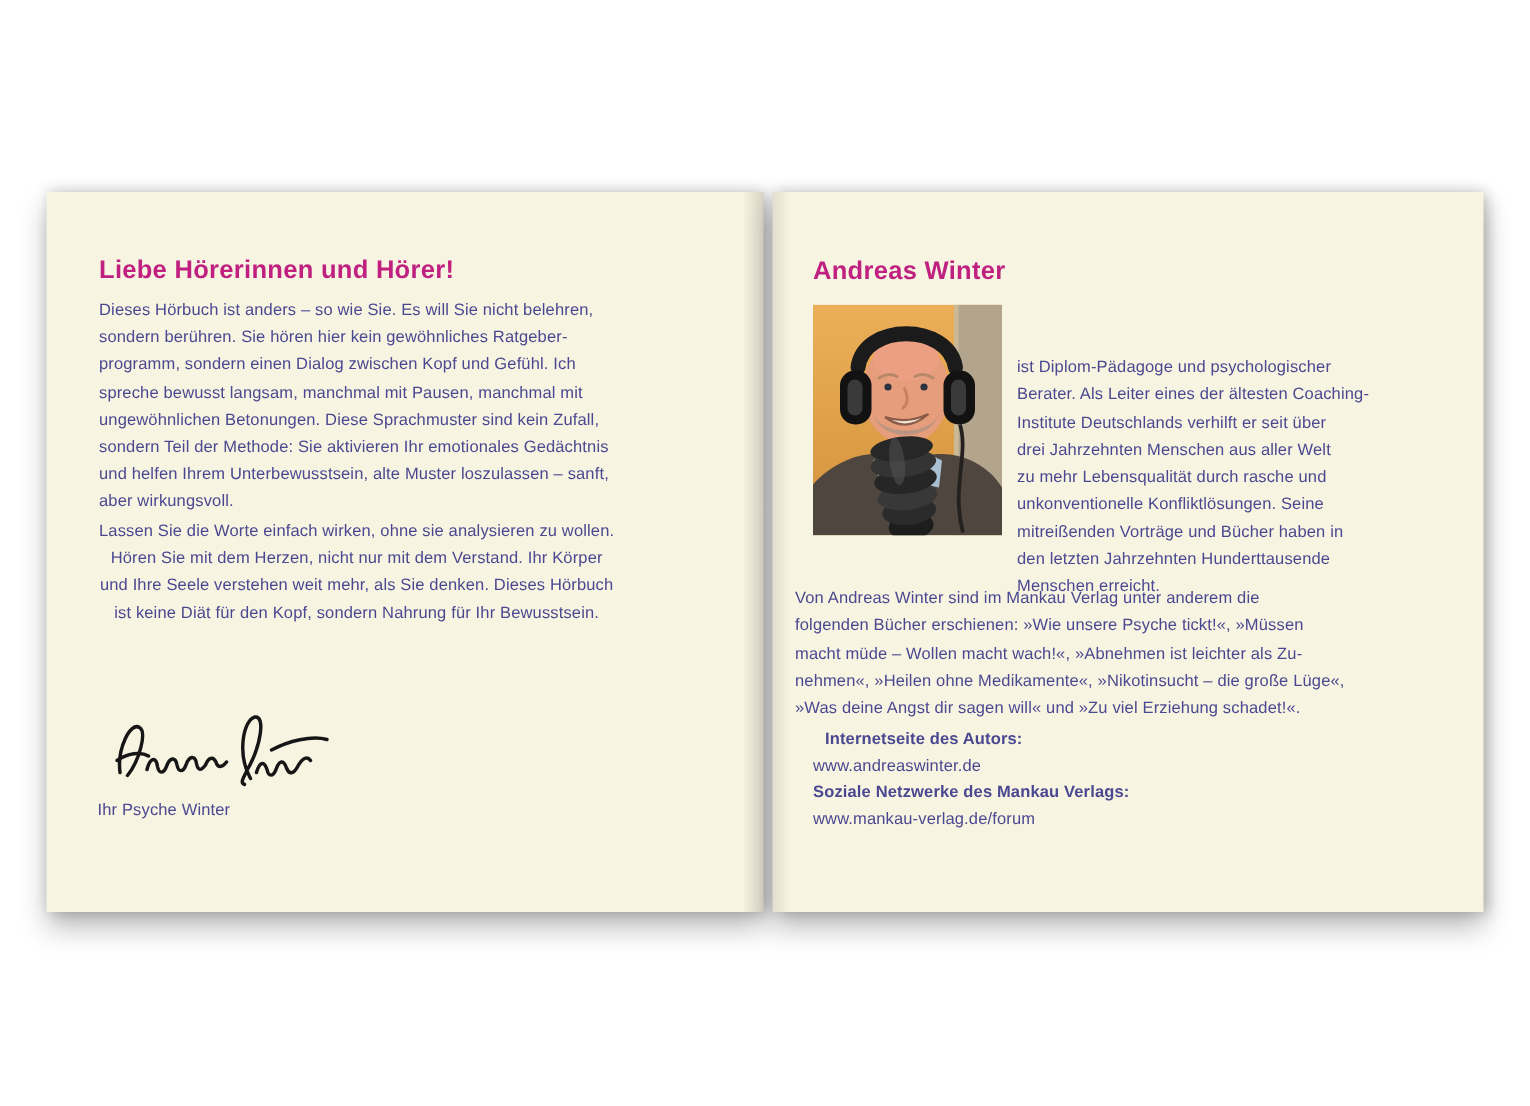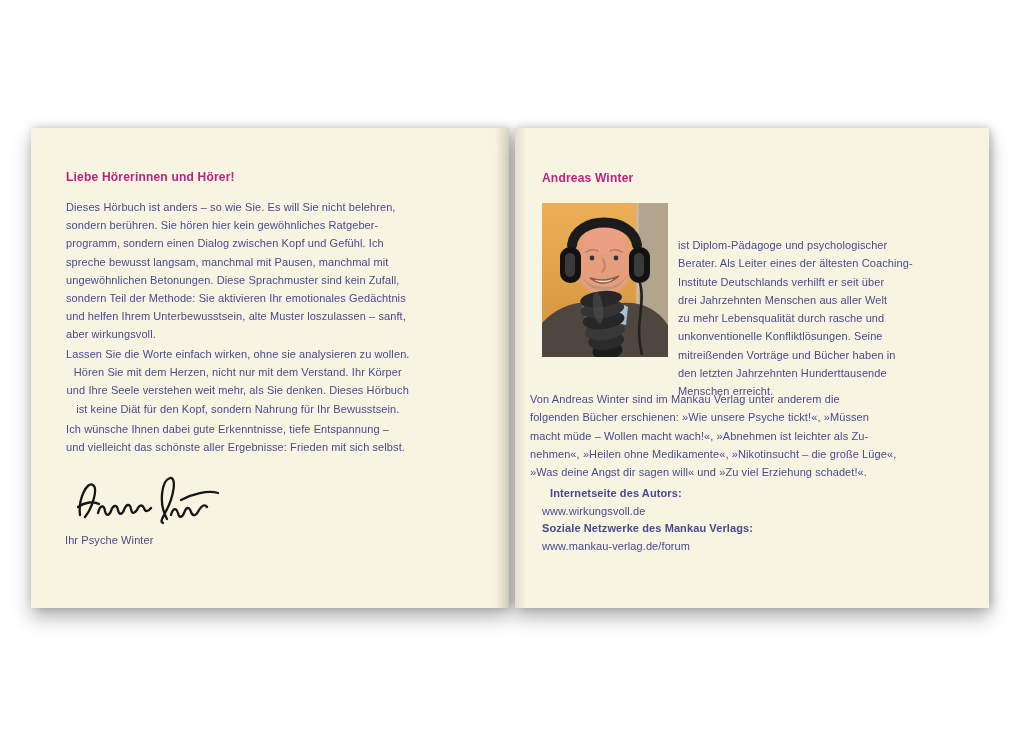--- a/index.html
+++ b/index.html
@@ -16,21 +16,21 @@
   .page-right{width:474px;}
   .page-left::after{
     content:"";position:absolute;top:0;right:0;width:14px;height:100%;
     background:linear-gradient(to right,rgba(0,0,0,0),rgba(0,0,0,0.12));pointer-events:none;
   }
   .page-right::before{
     content:"";position:absolute;top:0;left:0;width:12px;height:100%;
     background:linear-gradient(to left,rgba(0,0,0,0),rgba(0,0,0,0.09));pointer-events:none;
   }
   .heading{
-    position:absolute;margin:0;font-size:12px;font-weight:bold;color:#c02080;
+    position:absolute;margin:0;font-size:17px;font-weight:bold;color:#c02080;
     letter-spacing:.2px;white-space:pre;
   }
   .body{
     position:absolute;margin:0;font-size:11px;line-height:18.2px;color:#4a4890;
     letter-spacing:.1px;white-space:pre;
   }
   .bold{font-weight:bold;}
   .signature{position:absolute;left:39px;top:340px;width:150px;height:62px;}
   .photo{position:absolute;left:27px;top:75px;width:126px;height:154px;overflow:hidden;}
   .photo svg{display:block;}
@@ -51,22 +51,20 @@
 ungewöhnlichen Betonungen. Diese Sprachmuster sind kein Zufall,
 sondern Teil der Methode: Sie aktivieren Ihr emotionales Gedächtnis
 und helfen Ihrem Unterbewusstsein, alte Muster loszulassen – sanft,
 aber wirkungsvoll.</p>
 
       <p class="body" style="left:35px;top:217px;text-align:center;">Lassen Sie die Worte einfach wirken, ohne sie analysieren zu wollen.
 Hören Sie mit dem Herzen, nicht nur mit dem Verstand. Ihr Körper
 und Ihre Seele verstehen weit mehr, als Sie denken. Dieses Hörbuch
 ist keine Diät für den Kopf, sondern Nahrung für Ihr Bewusstsein.</p>
 
-      <p class="body" style="left:35px;top:292px;">Ich wünsche Ihnen dabei gute Erkenntnisse, tiefe Entspannung –
-und vielleicht das schönste aller Ergebnisse: Frieden mit sich selbst.</p>
 
       <div class="signature">
         <svg width="150" height="62" viewBox="0 0 150 62" aria-hidden="true">
           <g fill="none" stroke="#161616" stroke-width="2.3" stroke-linecap="round" stroke-linejoin="round">
             <path d="M10,47 C8,31 17,13 23,17 C28,20 23,39 15,49"></path>
             <path d="M8,39 C15,34 24,33 29,36"></path>
             <path d="M28,45 c2,-8 6,-9 7,-2 c1,5 4,5 6,0 c2,-6 6,-7 7,-1 c1,5 4,5 6,0 c2,-6 6,-7 7,-1 c1,5 3,5 6,1 c2,-5 5,-6 7,-2 c1,4 4,4 7,0"></path>
             <path d="M97,51 C88,35 92,12 100,10 C107,9 104,29 95,45 C92,51 90,54 93,55"></path>
             <path d="M101,47 c2,-7 5,-8 7,-2 c1,5 4,5 6,0 c2,-6 5,-7 7,-1 c2,5 5,4 8,-2 c3,-5 6,-6 8,-3"></path>
             <path d="M111,32 C122,26 138,22 148,25"></path>
@@ -141,20 +139,20 @@
 den letzten Jahrzehnten Hunderttausende
 Menschen erreicht.</p>
 
       <p class="body" style="left:15px;top:262px;line-height:18.3px;">Von Andreas Winter sind im Mankau Verlag unter anderem die
 folgenden Bücher erschienen: »Wie unsere Psyche tickt!«, »Müssen
 macht müde – Wollen macht wach!«, »Abnehmen ist leichter als Zu-
 nehmen«, »Heilen ohne Medikamente«, »Nikotinsucht – die große Lüge«,
 »Was deine Angst dir sagen will« und »Zu viel Erziehung schadet!«.</p>
 
       <p class="body bold" style="left:35px;top:356px;">Internetseite des Autors:</p>
-      <p class="body" style="left:27px;top:374px;">www.wirkungsvoll.de</p>
+      <p class="body" style="left:27px;top:374px;">www.andreaswinter.de</p>
 
       <p class="body bold" style="left:27px;top:391px;">Soziale Netzwerke des Mankau Verlags:</p>
       <p class="body" style="left:27px;top:409px;">www.mankau-verlag.de/forum</p>
     </section>
 
   </div>
 </div>
 
 </body></html>

